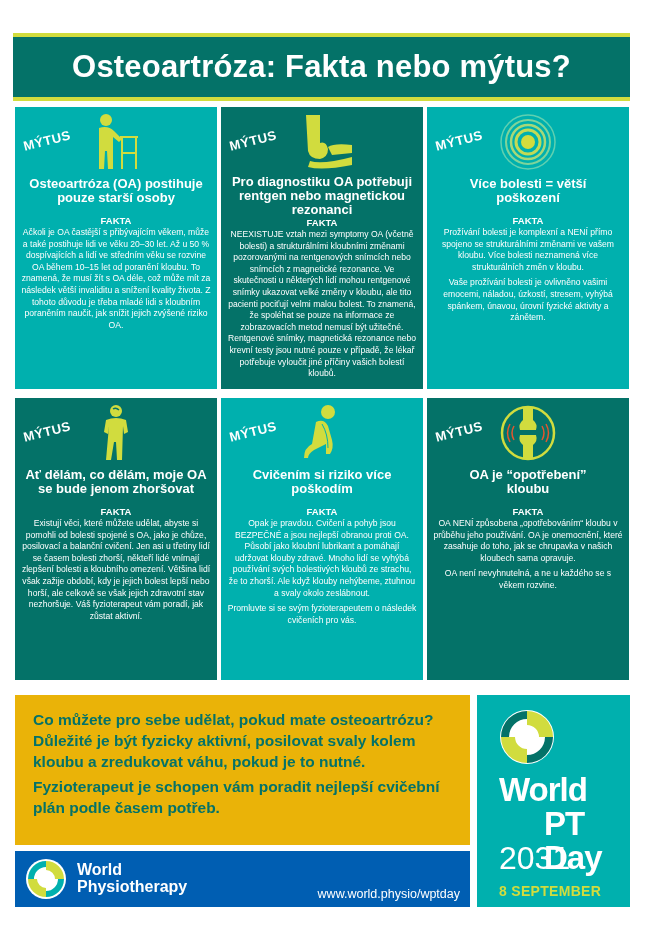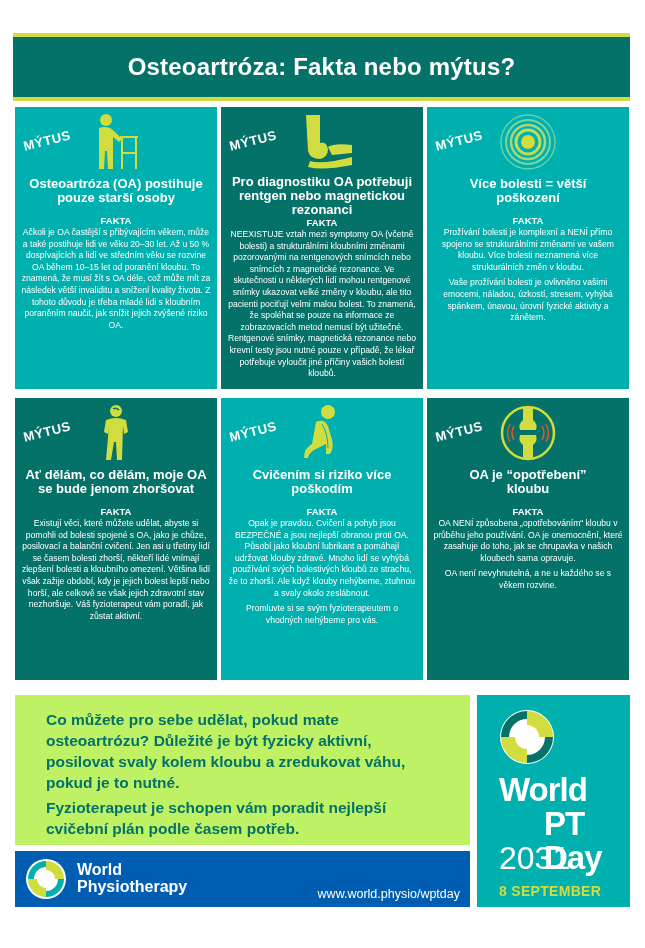--- a/index.html
+++ b/index.html
@@ -2,36 +2,36 @@
 <html><head>
 <meta charset="utf-8">
 <style>
   * { box-sizing: border-box; margin: 0; padding: 0; }
   html, body { width: 645px; height: 948px; background: #ffffff; overflow: hidden; }
   body { font-family: "Liberation Sans", "DejaVu Sans", sans-serif; position: relative; }
 
   .topline { position: absolute; left: 13px; top: 33px; width: 617px; height: 4px; background: #d1dc3e; }
   .header { position: absolute; left: 13px; top: 37px; width: 617px; height: 60px; background: #047268;
             display: flex; align-items: center; justify-content: center; }
-  .header h1 { color: #ffffff; font-size: 24px; font-weight: bold; letter-spacing: 0.2px; }
+  .header h1 { color: #ffffff; font-size: 31px; font-weight: bold; letter-spacing: 0.2px; }
   .botline { position: absolute; left: 13px; top: 97px; width: 617px; height: 4px; background: #d1dc3e; }
 
   .card { position: absolute; width: 202px; color: #ffffff; text-align: center; }
   .card.teal { background: #00b0ae; }
   .card.dark { background: #047268; }
   .myth-label { position: absolute; left: 8px; top: 26px; font-size: 13px; font-weight: bold; color: #ffffff;
                 transform: rotate(-14deg); letter-spacing: 0.5px; }
   .icon-wrap { position: absolute; left: 0; right: 0; top: 6px; height: 58px; display: flex; justify-content: center; }
   .icon-wrap svg { display: block; }
   .myth-title { position: absolute; left: 10px; right: 10px; font-size: 13px; font-weight: bold; line-height: 14px; }
   .fact-block { position: absolute; left: 6px; right: 6px; font-size: 8.6px; line-height: 11.6px; }
   .fact-head { font-weight: bold; font-size: 9.5px; line-height: 12px; }
   .fact-para { margin-bottom: 4px; }
 
-  .cta { position: absolute; left: 15px; top: 695px; width: 455px; height: 150px; background: #bef264; padding: 14px 31px; color: #047268; }
+  .cta { position: absolute; left: 15px; top: 695px; width: 455px; height: 150px; background: #eab308; padding: 14px 18px; color: #047268; }
   .cta p { font-size: 15.5px; font-weight: bold; line-height: 21px; }
   .cta p + p { margin-top: 4px; }
 
   .footer { position: absolute; left: 15px; top: 851px; width: 455px; height: 56px; background: #005eb2; color: #ffffff; }
   .footer .logo { position: absolute; left: 10px; top: 7px; }
   .footer .brand { position: absolute; left: 62px; top: 10px; font-size: 16px; font-weight: bold; line-height: 17px; }
   .footer .url { position: absolute; right: 10px; top: 36px; font-size: 12.5px; }
 
   .ptday { position: absolute; left: 477px; top: 695px; width: 153px; height: 212px; background: #00b0ae; color: #ffffff; }
   .ptday .logo { position: absolute; left: 22px; top: 14px; }
@@ -122,21 +122,21 @@
     <svg width="60" height="58" viewBox="0 0 60 58">
       <circle cx="36" cy="8" r="7" fill="#d1dc3e"></circle>
       <path d="M24 18 Q32 14 36 22 L40 36 Q42 44 38 50 L34 50 L34 40 L22 46 Q16 50 16 54 L12 54 Q12 44 20 40 Z" fill="#d1dc3e"></path>
       <path d="M30 20 Q36 30 36 44" stroke="#00b0ae" stroke-width="1" fill="none"></path>
     </svg>
   </div>
   <div class="myth-title" style="top:70px; left:30px; right:30px;">Cvičením si riziko více poškodím</div>
   <div class="fact-block" style="top:108px;">
     <div class="fact-head">FAKTA</div>
     <div class="fact-para">Opak je pravdou. Cvičení a pohyb jsou BEZPEČNÉ a jsou nejlepší obranou proti OA. Působí jako kloubní lubrikant a pomáhají udržovat klouby zdravé. Mnoho lidí se vyhýbá používání svých bolestivých kloubů ze strachu, že to zhorší. Ale když klouby nehýbeme, ztuhnou a svaly okolo zeslábnout.</div>
-    <div class="fact-para">Promluvte si se svým fyzioterapeutem o vhodných nehýbeme pro vás.</div>
+    <div class="fact-para">Promluvte si se svým fyzioterapeutem o následek cvičeních pro vás.</div>
   </div>
 </div>
 
 <div class="card dark" style="left:427px; top:398px; height:282px;">
   <div class="myth-label">MÝTUS</div>
   <div class="icon-wrap">
     <svg width="60" height="58" viewBox="0 0 60 58">
       <circle cx="30" cy="29" r="26" fill="none" stroke="#d1dc3e" stroke-width="2.5"></circle>
       <path d="M25 4 L35 4 L35 16 Q40 20 38 26 L22 26 Q20 20 25 16 Z" fill="#d1dc3e"></path>
       <path d="M22 31 L38 31 Q40 37 35 41 L35 54 L25 54 L25 41 Q20 37 22 31 Z" fill="#d1dc3e"></path>

